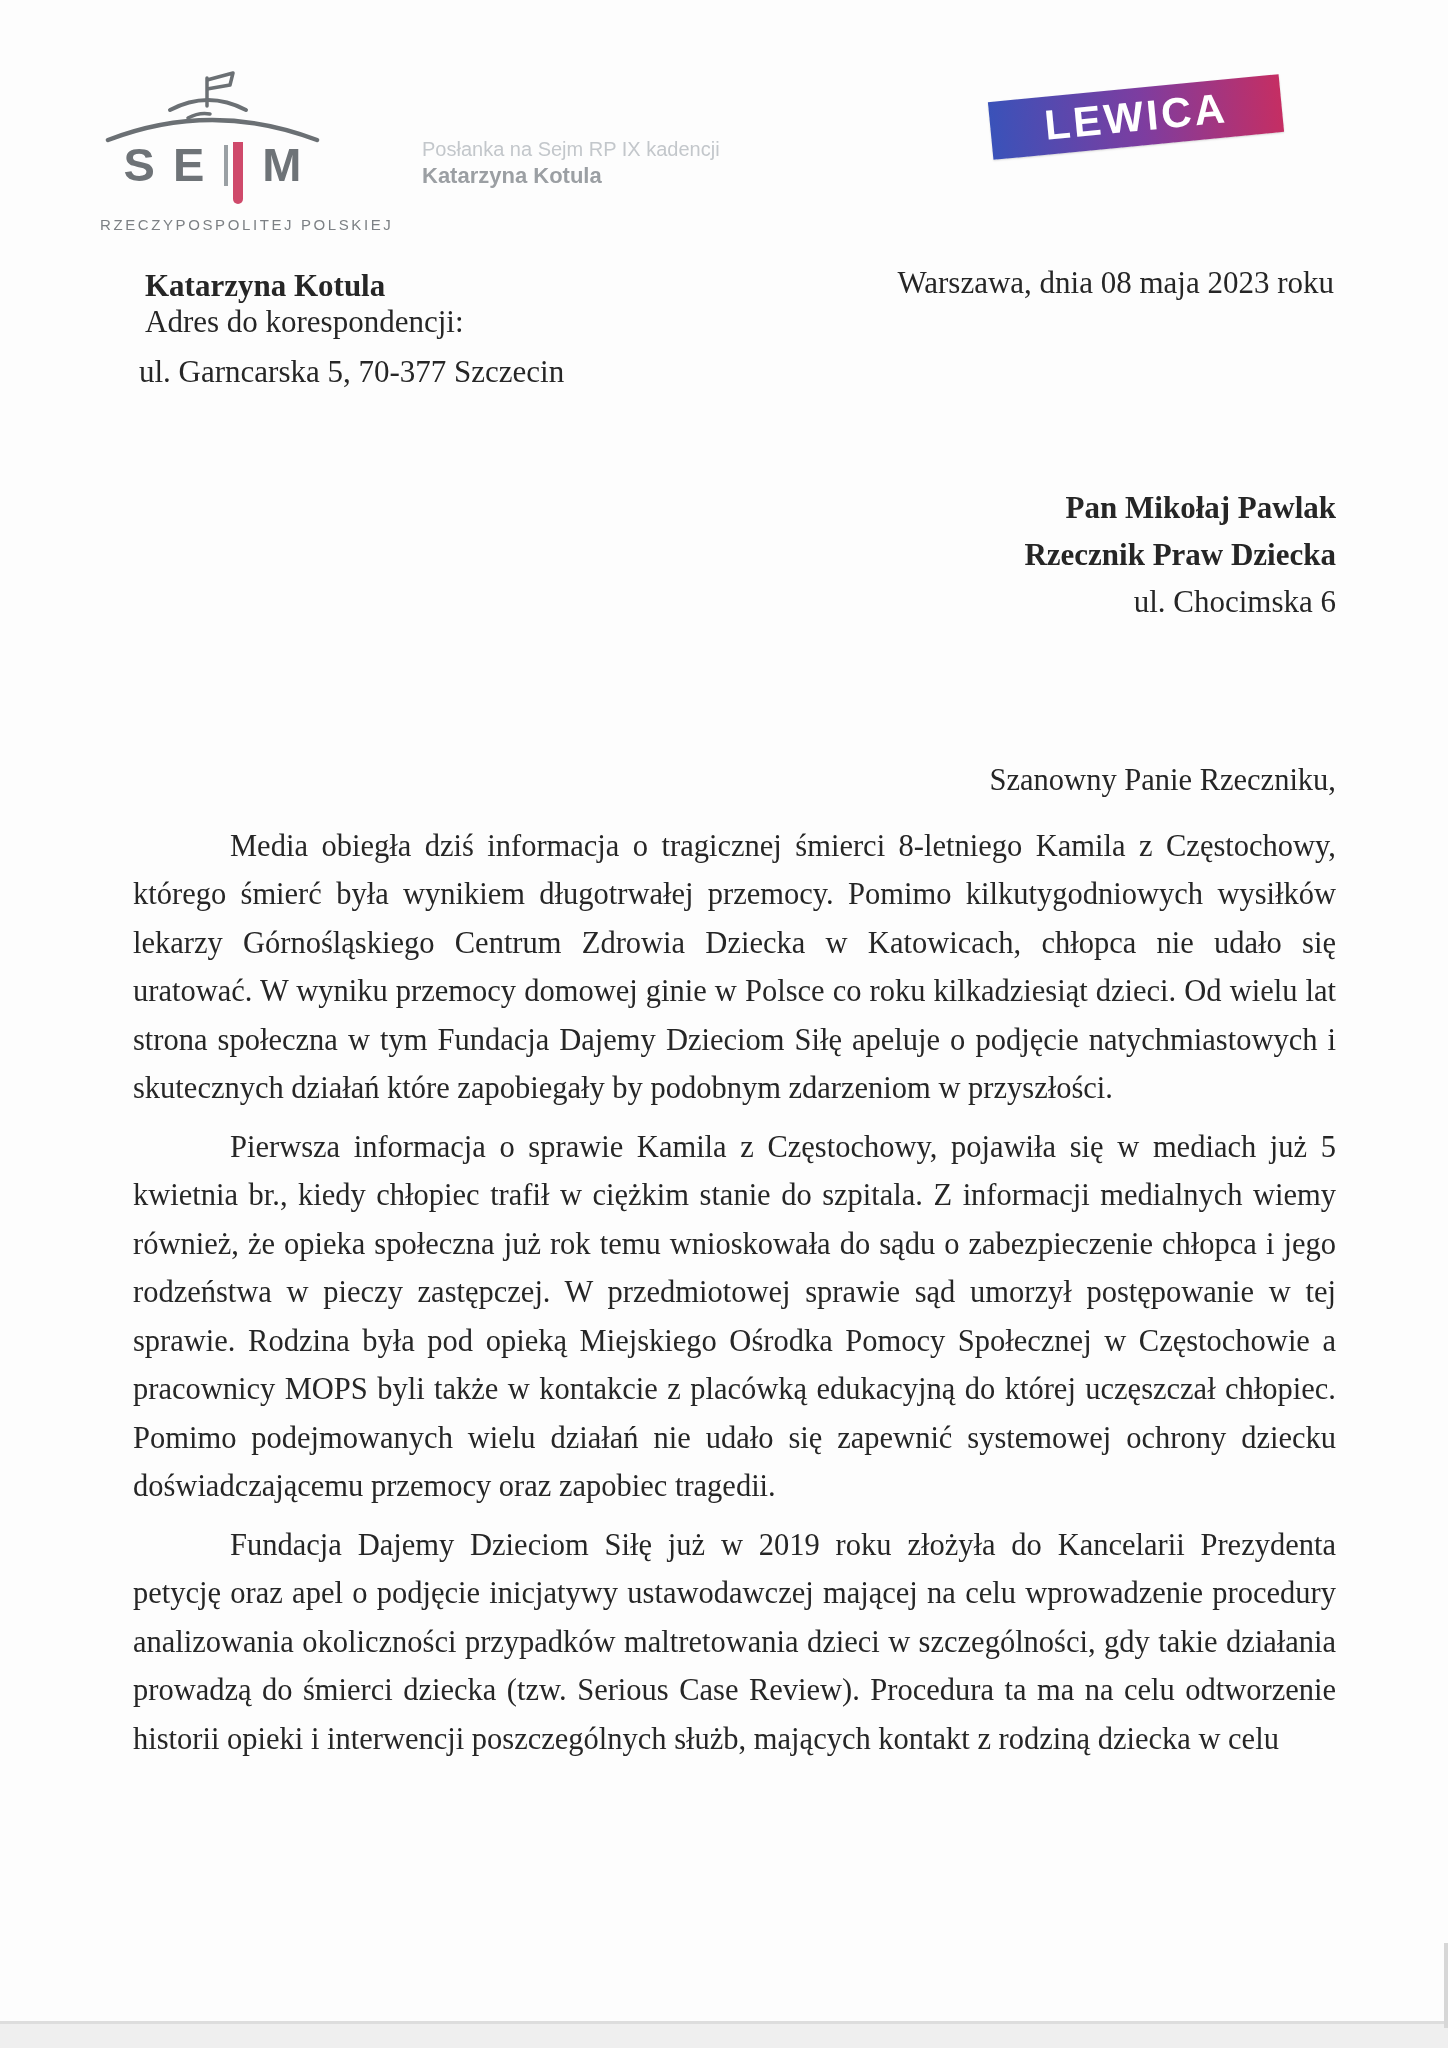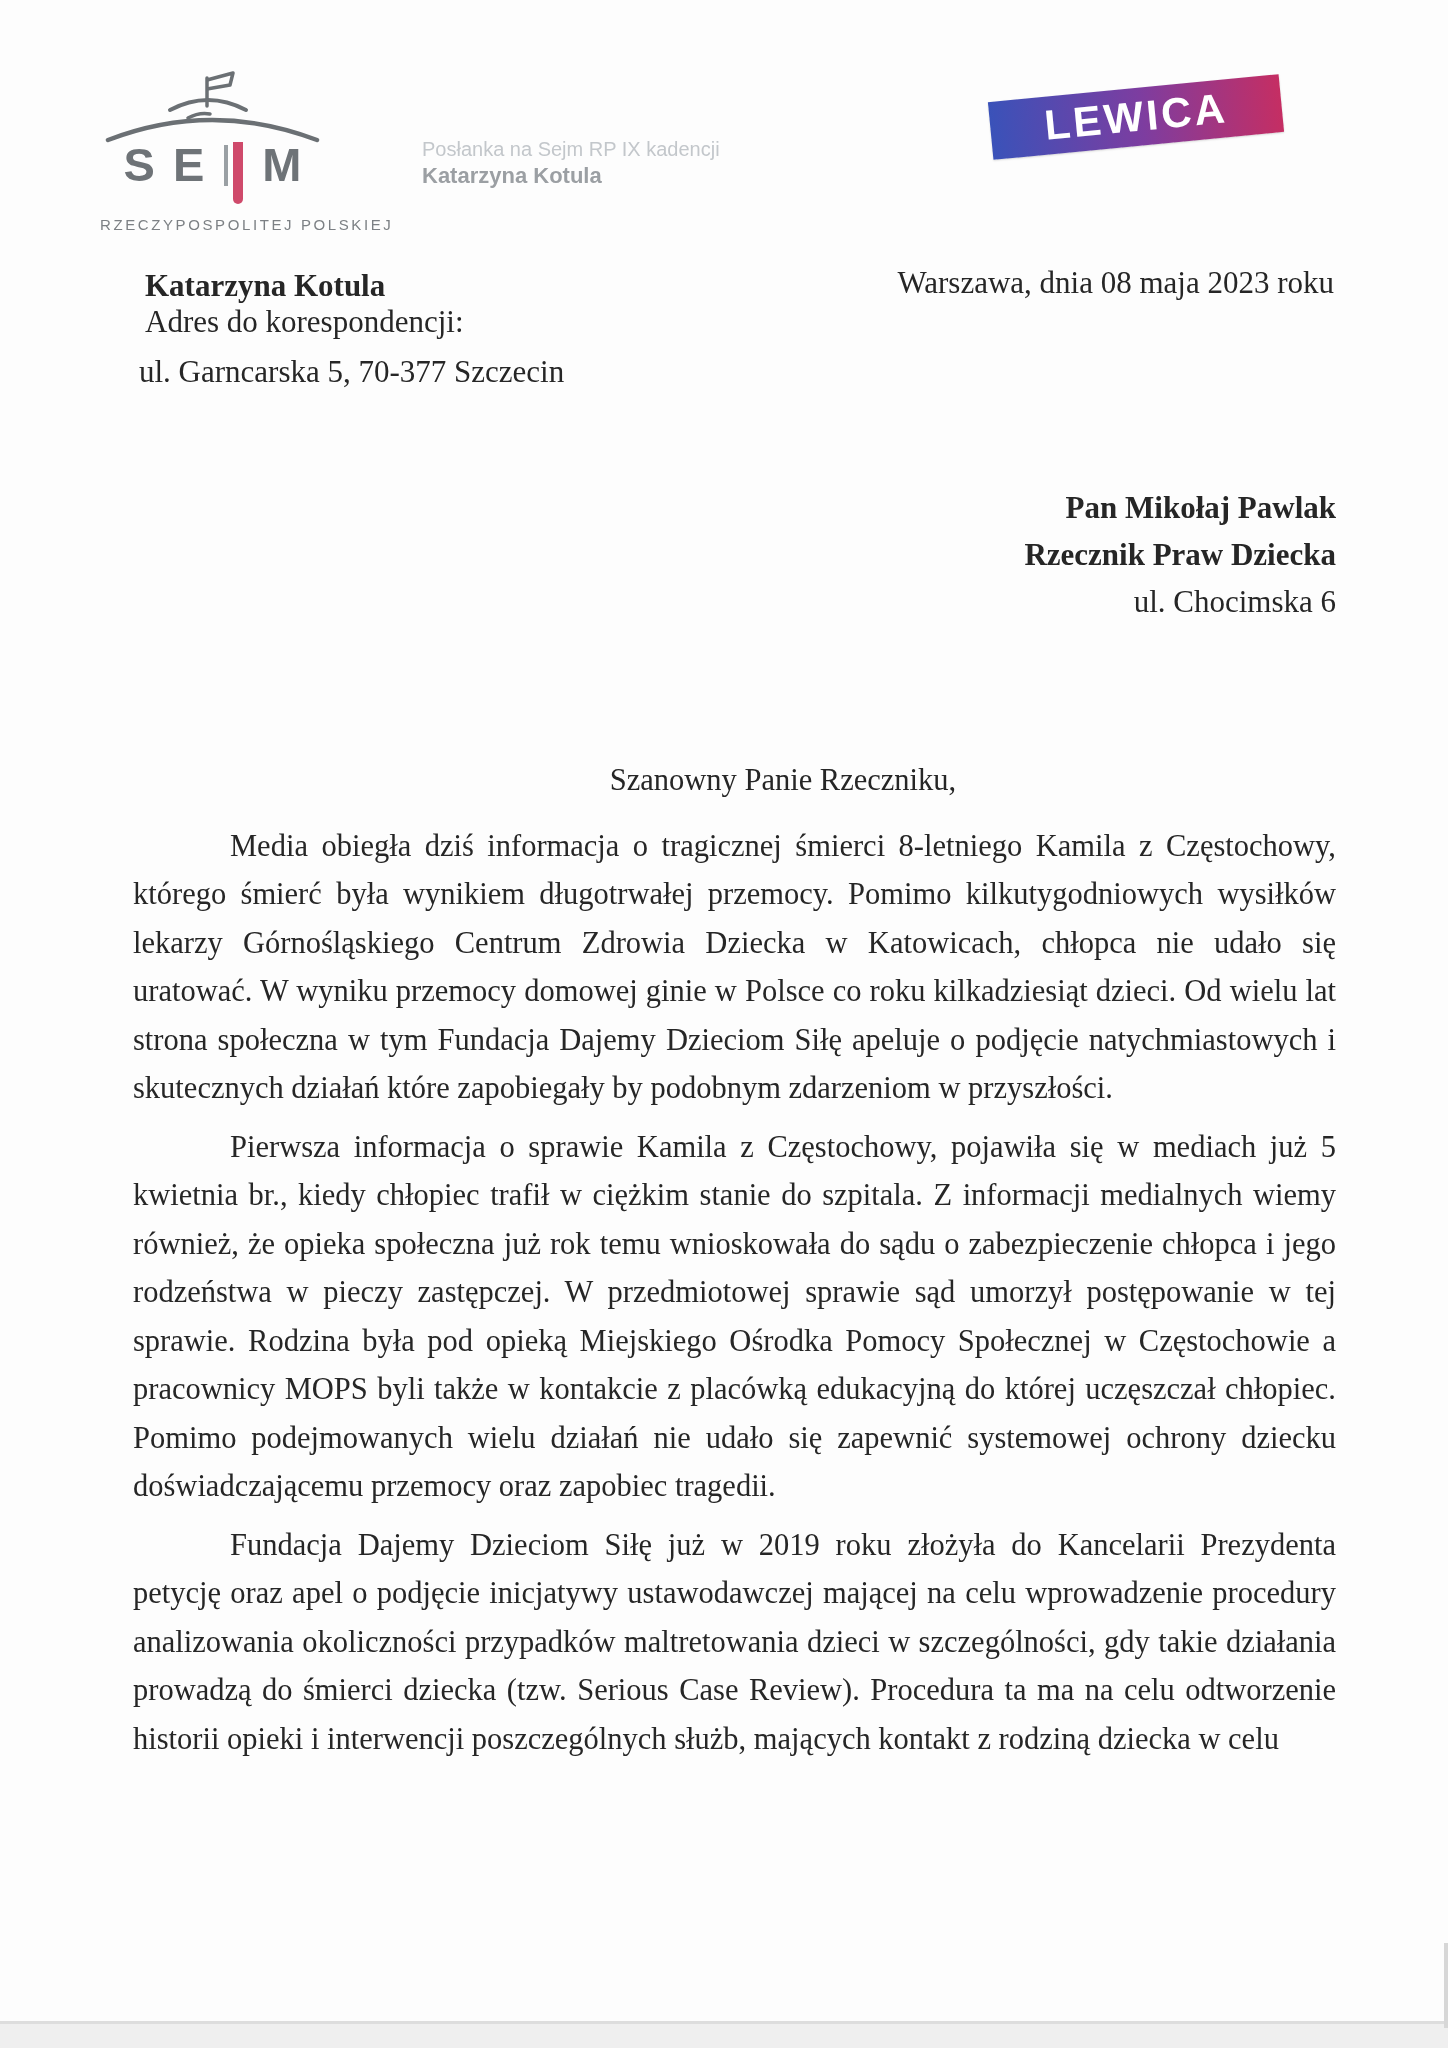--- a/index.html
+++ b/index.html
@@ -53,21 +53,21 @@
   .sender .addr{margin-top:14px;margin-left:-6px;}
 
   .recipient{position:absolute;top:484px;right:112px;text-align:right;font-size:31px;line-height:47px;}
   .recipient .bold{font-weight:700;}
 
   
   .letter-body{
     position:absolute;left:133px;top:756px;width:1203px;
     font-size:30.5px;line-height:48.5px;text-align:justify;
   }
-  .salutation{text-indent:97px;margin:0 0 17px 0;text-align:center;}
+  .salutation{text-indent:97px;margin:0 0 17px 0;text-align:right;}
   .letter-body p{margin:0 0 10px 0;text-indent:97px;}
 
   
   .scan-bottom{
     position:absolute;left:0;right:0;bottom:0;height:24px;
     background:#efefef;border-top:3px solid #dddddd;
   }
   .scan-right-edge{position:absolute;right:0;bottom:20px;width:4px;height:85px;background:#d7d7d7;}
 </style>
 </head>

